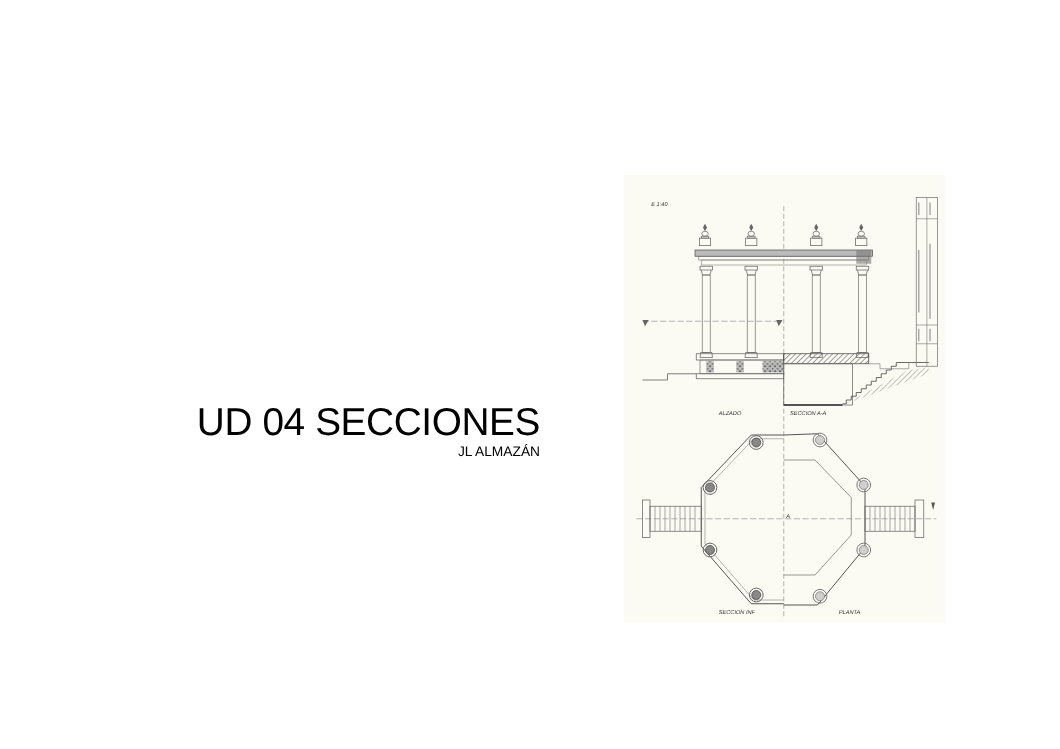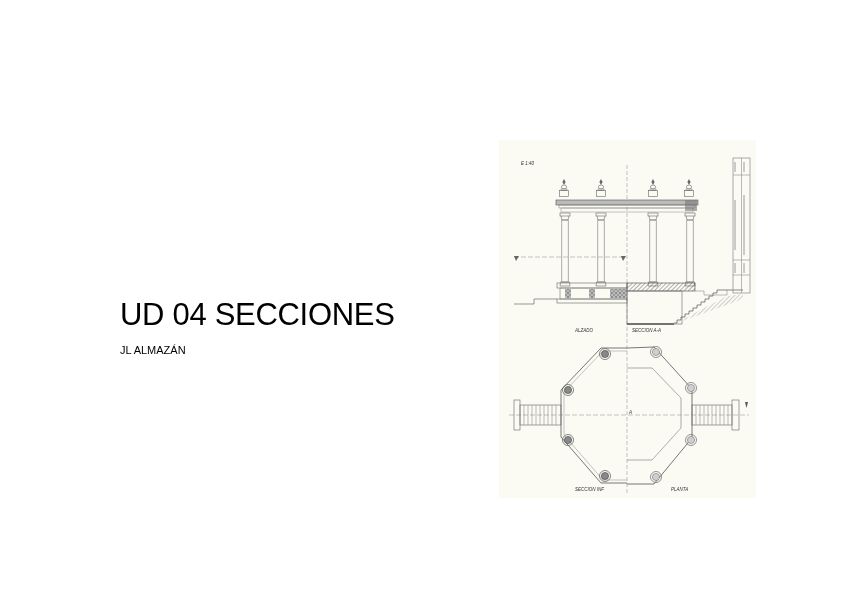--- a/index.html
+++ b/index.html
@@ -5,31 +5,31 @@
     html, body { margin: 0; padding: 0; }
     body {
       width: 848px; height: 599px;
       background: #ffffff;
       position: relative;
       overflow: hidden;
       font-family: "Liberation Sans", sans-serif;
     }
     .slide { position: absolute; left: 0; top: 0; width: 848px; height: 599px; background: #fff; }
     .title-block {
-      position: absolute; left: 120px; top: 298px; width: 312px;
-      text-align: left; color: #000;
+      position: absolute; left: 120px; top: 321px; width: 312px;
+      text-align: right; color: #000;
     }
     .title {
       font-family: "Liberation Sans", sans-serif;
       font-size: 31px; line-height: 34px; letter-spacing: -0.3px;
       margin: 0; font-weight: normal;
     }
     .subtitle {
       font-family: "Liberation Sans", sans-serif;
-      font-size: 11px; line-height: 13px; margin-top: 12px;
+      font-size: 11px; line-height: 13px; margin-top: 1px;
     }
     .drawing {
       position: absolute; left: 499px; top: 140px; width: 257px; height: 358px;
       background: #fbfbf4;
     }
     .drawing svg { display: block; }
     .lbl { font-family: "Liberation Sans", sans-serif; font-style: italic; font-size: 4.5px; fill: #333; }
   </style>
 </head>
 <body>

